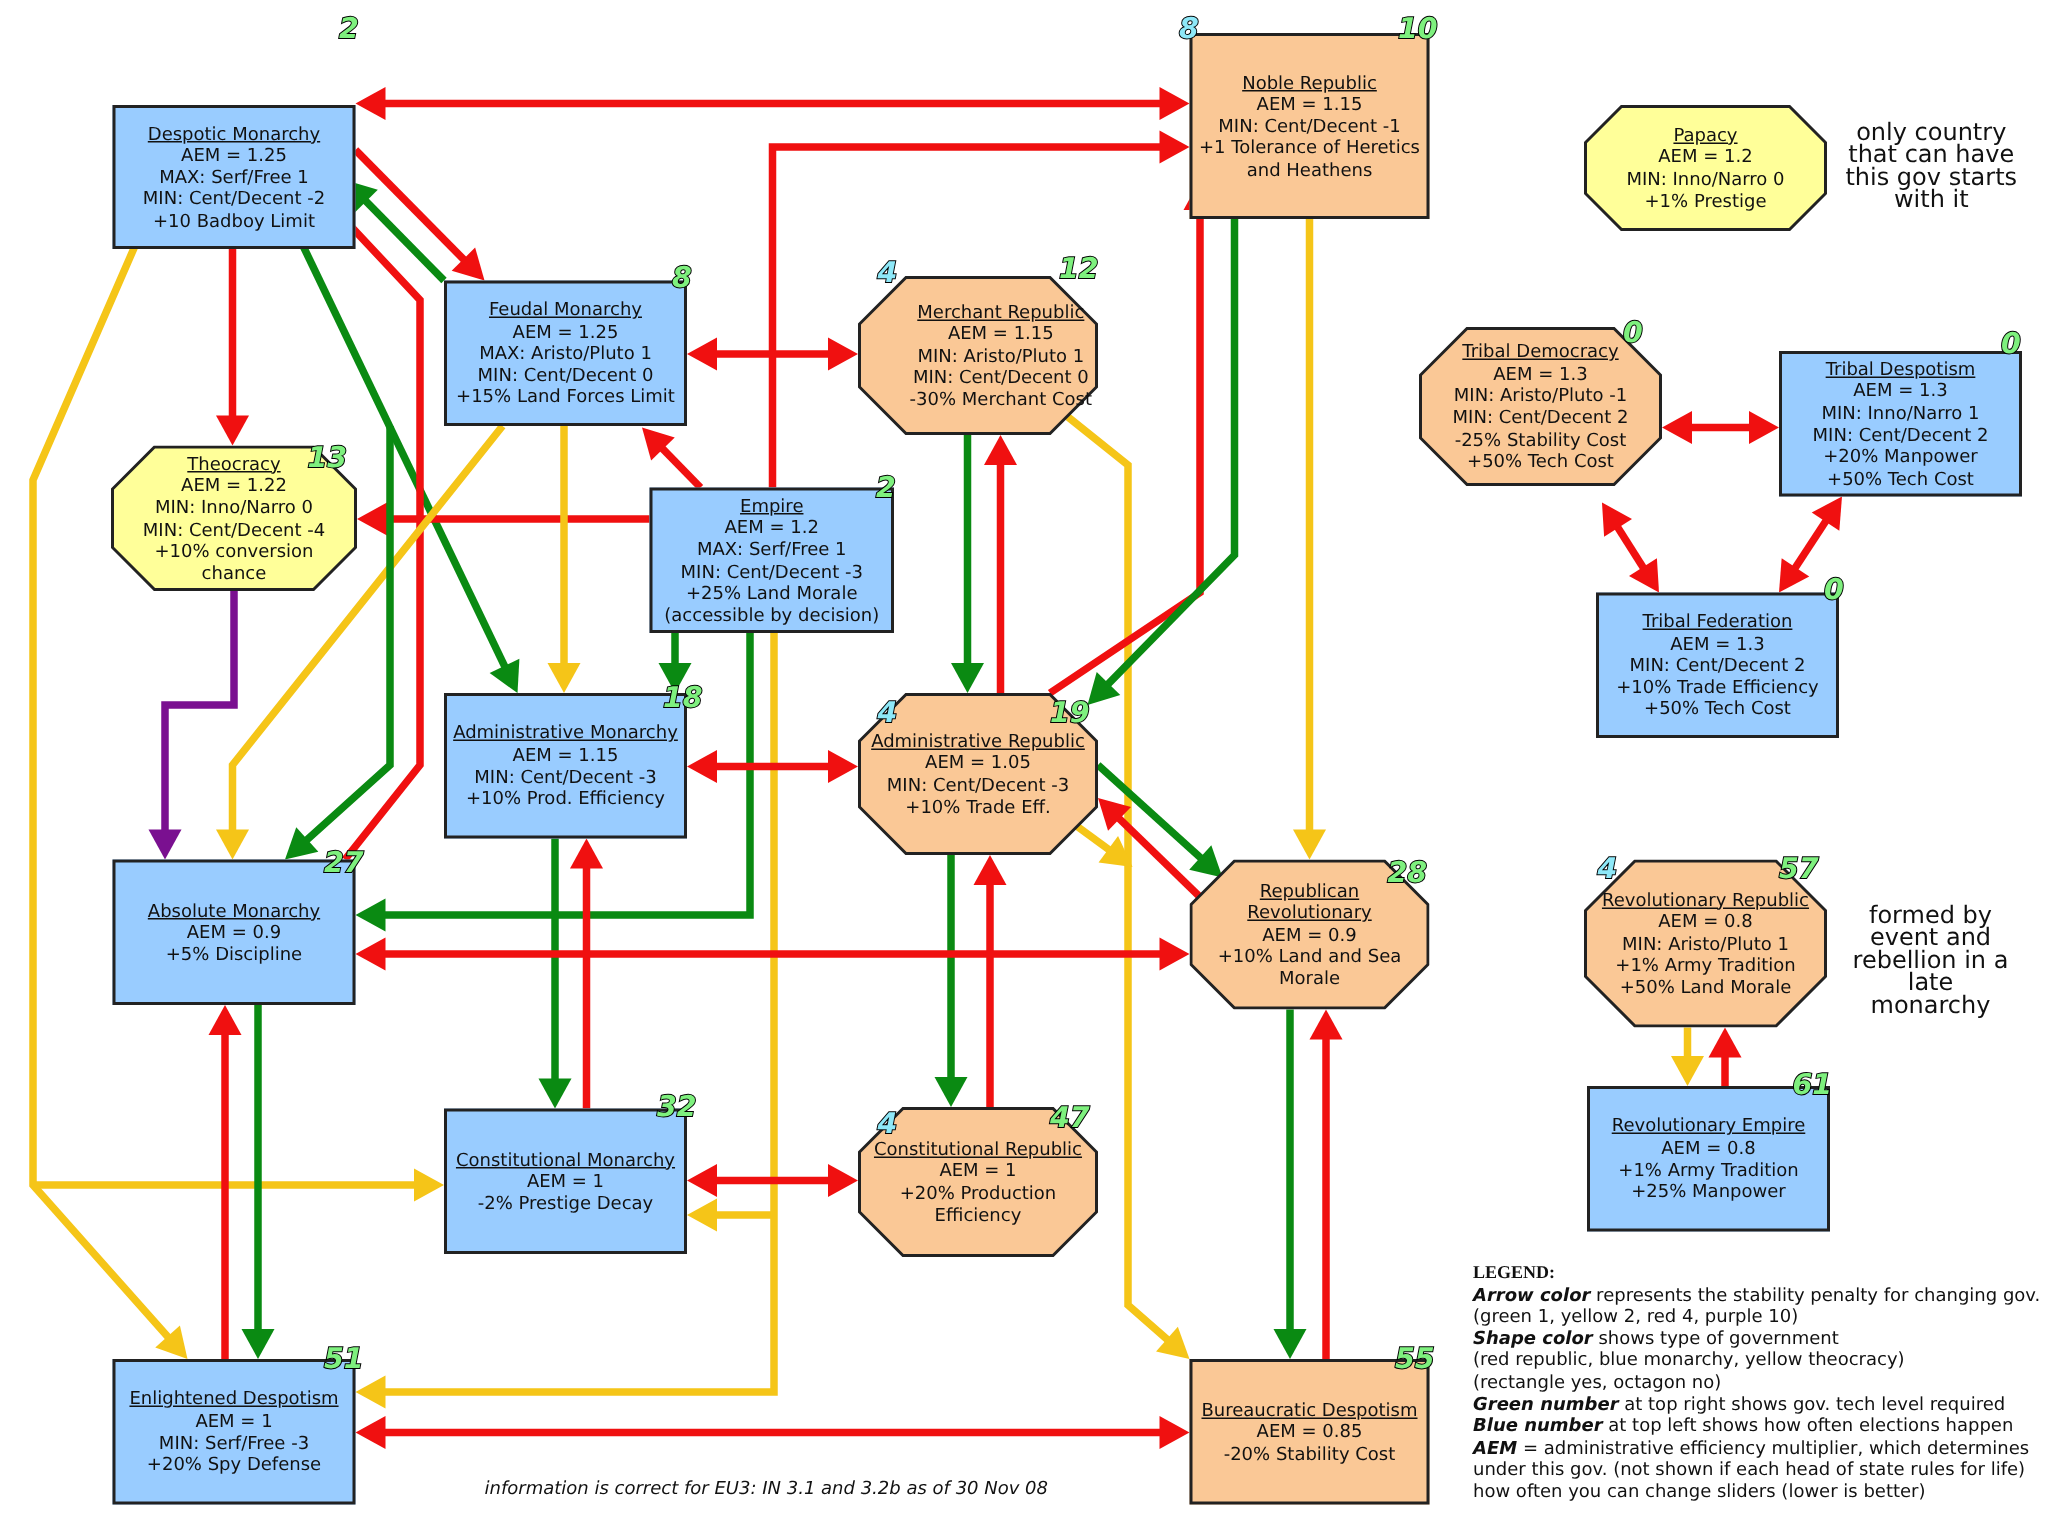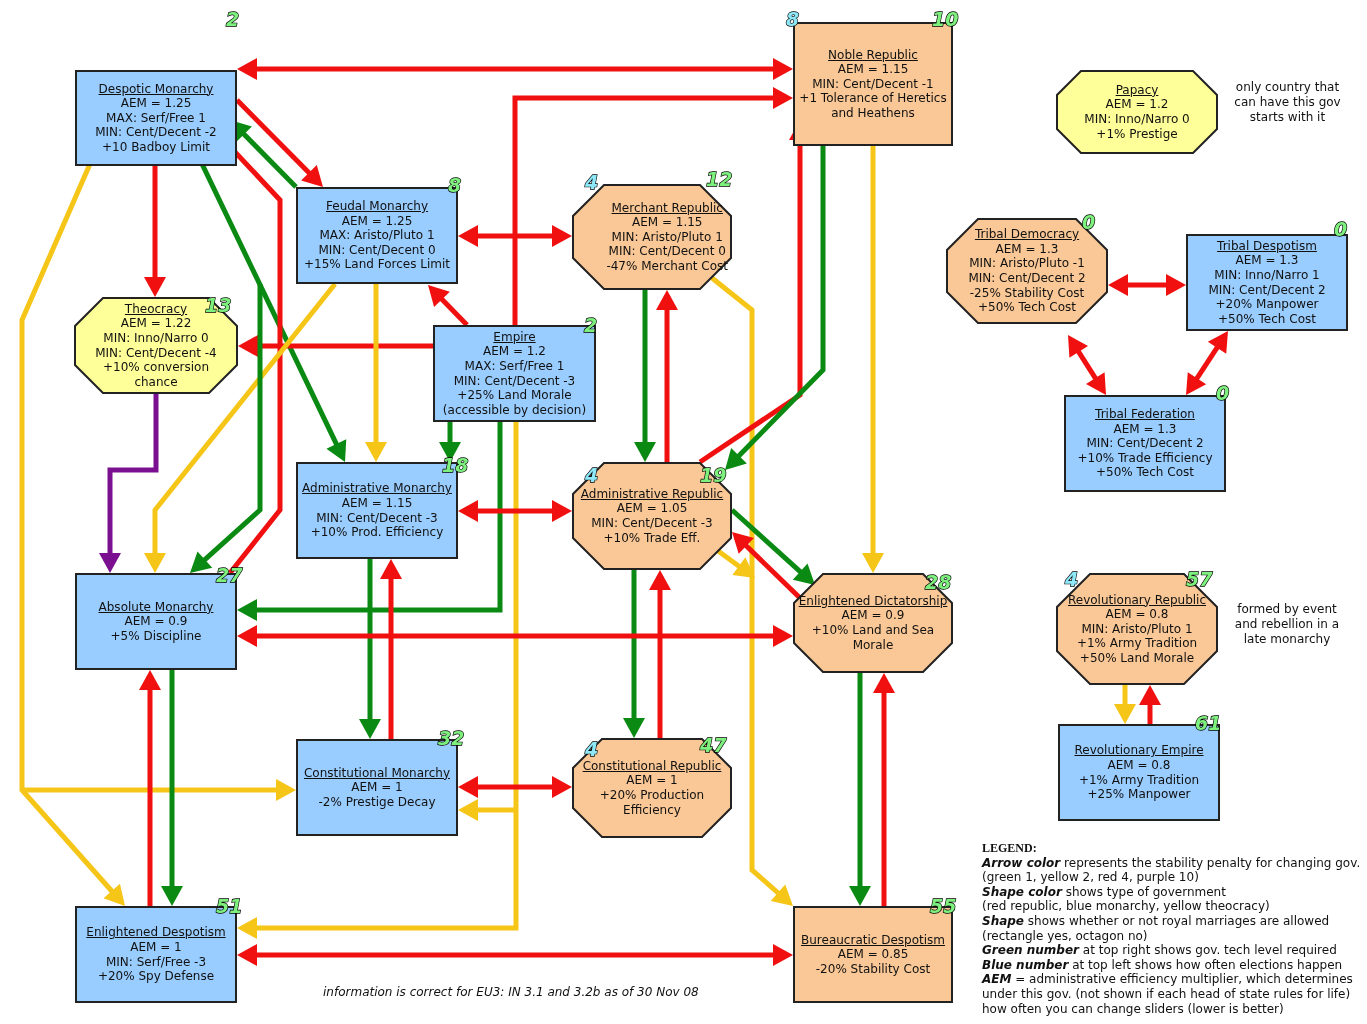--- a/index.html
+++ b/index.html
@@ -16,21 +16,21 @@
   .node.oct { border:none; background:none; }
   .node.oct svg.octshape { position:absolute; left:0; top:0; width:100%; height:100%; z-index:0; }
   .node .txt { position:relative; z-index:1; padding:0 4px; }
   .node .title { text-decoration:underline; }
   .node .line { display:block; }
   .badge { position:absolute; font-family:"DejaVu Sans", sans-serif; font-weight:bold;
            font-style:italic; font-size:19px; line-height:19px; z-index:2;
            -webkit-text-stroke:1.3px #000; paint-order:stroke fill; }
   .badge.green { color:#7ef07e; }
   .badge.blue { color:#8ee8f8; }
-  .note { position:absolute; font-size:12px; line-height:15px; text-align:center; color:#111; }
+  .note { position:absolute; font-size:16px; line-height:15px; text-align:center; color:#111; }
   .footer { position:absolute; left:323px; top:985px; font-size:12px; font-style:italic; color:#111; }
   .legend { position:absolute; left:982px; top:841px; width:385px; font-size:12px; line-height:14.6px; color:#111; }
   .legend b.h { font-weight:bold;font-family:Liberation Serif, serif; }
   .legend .k { font-weight:bold; font-style:italic; }
 </style>
 </head>
 <body>
 
 <svg id="arrows" xmlns="http://www.w3.org/2000/svg">
     <g>
@@ -273,21 +273,21 @@
     <div class="badge green" style="left: 448px; top: 176px;">8</div>
     <div class="node oct orange" style="left: 572px; top: 184px; width: 160px; height: 106px; align-items: flex-end;">
       <svg class="octshape" viewBox="0 0 160 106" preserveAspectRatio="none">
         <polygon points="32,1 128,1 159,32 159,74 128,105 32,105 1,74 1,32" fill="#fac896" stroke="#222" stroke-width="2"></polygon>
       </svg>
       <div class="txt">
         <span class="line title">Merchant Republic</span>
         <span class="line">AEM = 1.15</span>
         <span class="line">MIN: Aristo/Pluto 1</span>
         <span class="line">MIN: Cent/Decent 0</span>
-        <span class="line">-47% Merchant Cost</span>
+        <span class="line">-30% Merchant Cost</span>
       </div>
     </div>
     <div class="badge green" style="left: 706px; top: 170px;">12</div>
     <div class="badge blue" style="left: 585px; top: 173px;">4</div>
     <div class="node oct orange" style="left: 946px; top: 218px; width: 162px; height: 106px;">
       <svg class="octshape" viewBox="0 0 162 106" preserveAspectRatio="none">
         <polygon points="32,1 130,1 161,32 161,74 130,105 32,105 1,74 1,32" fill="#fac896" stroke="#222" stroke-width="2"></polygon>
       </svg>
       <div class="txt">
         <span class="line title">Tribal Democracy</span>
@@ -373,21 +373,21 @@
         <span class="line">AEM = 0.9</span>
         <span class="line">+5% Discipline</span>
       </div>
     </div>
     <div class="badge green" style="left: 216px; top: 566px;">27</div>
     <div class="node oct orange" style="left: 793px; top: 573px; width: 160px; height: 100px;">
       <svg class="octshape" viewBox="0 0 160 100" preserveAspectRatio="none">
         <polygon points="30,1 130,1 159,30 159,70 130,99 30,99 1,70 1,30" fill="#fac896" stroke="#222" stroke-width="2"></polygon>
       </svg>
       <div class="txt">
-        <span class="line title">Enlightened Dictatorship</span>
+        <span class="line title">Republican Revolutionary</span>
         <span class="line">AEM = 0.9</span>
         <span class="line">+10% Land and Sea</span>
         <span class="line">Morale</span>
       </div>
     </div>
     <div class="badge green" style="left: 925px; top: 573px;">28</div>
     <div class="node oct orange" style="left: 1056px; top: 573px; width: 162px; height: 112px;">
       <svg class="octshape" viewBox="0 0 162 112" preserveAspectRatio="none">
         <polygon points="34,1 128,1 161,34 161,78 128,111 34,111 1,78 1,34" fill="#fac896" stroke="#222" stroke-width="2"></polygon>
       </svg>
@@ -464,21 +464,20 @@
 
 <div class="footer">information is correct for EU3: IN 3.1 and 3.2b as of 30 Nov 08</div>
 
 <div class="legend">
   <div><b class="h">LEGEND:</b></div>
   <div id="legend-items">
       <div><span class="k">Arrow color</span><span> represents the stability penalty for changing gov.</span></div>
       <div><span>(green 1, yellow 2, red 4, purple 10)</span></div>
       <div><span class="k">Shape color</span><span> shows type of government</span></div>
       <div><span>(red republic, blue monarchy, yellow theocracy)</span></div>
-      <div><span class="k">Shape</span><span> shows whether or not royal marriages are allowed</span></div>
       <div><span>(rectangle yes, octagon no)</span></div>
       <div><span class="k">Green number</span><span> at top right shows gov. tech level required</span></div>
       <div><span class="k">Blue number</span><span> at top left shows how often elections happen</span></div>
       <div><span class="k">AEM</span><span> = administrative efficiency multiplier, which determines</span></div>
       <div><span>under this gov. (not shown if each head of state rules for life)</span></div>
       <div><span>how often you can change sliders (lower is better)</span></div>
     </div>
 </div>
 
 </body></html>

